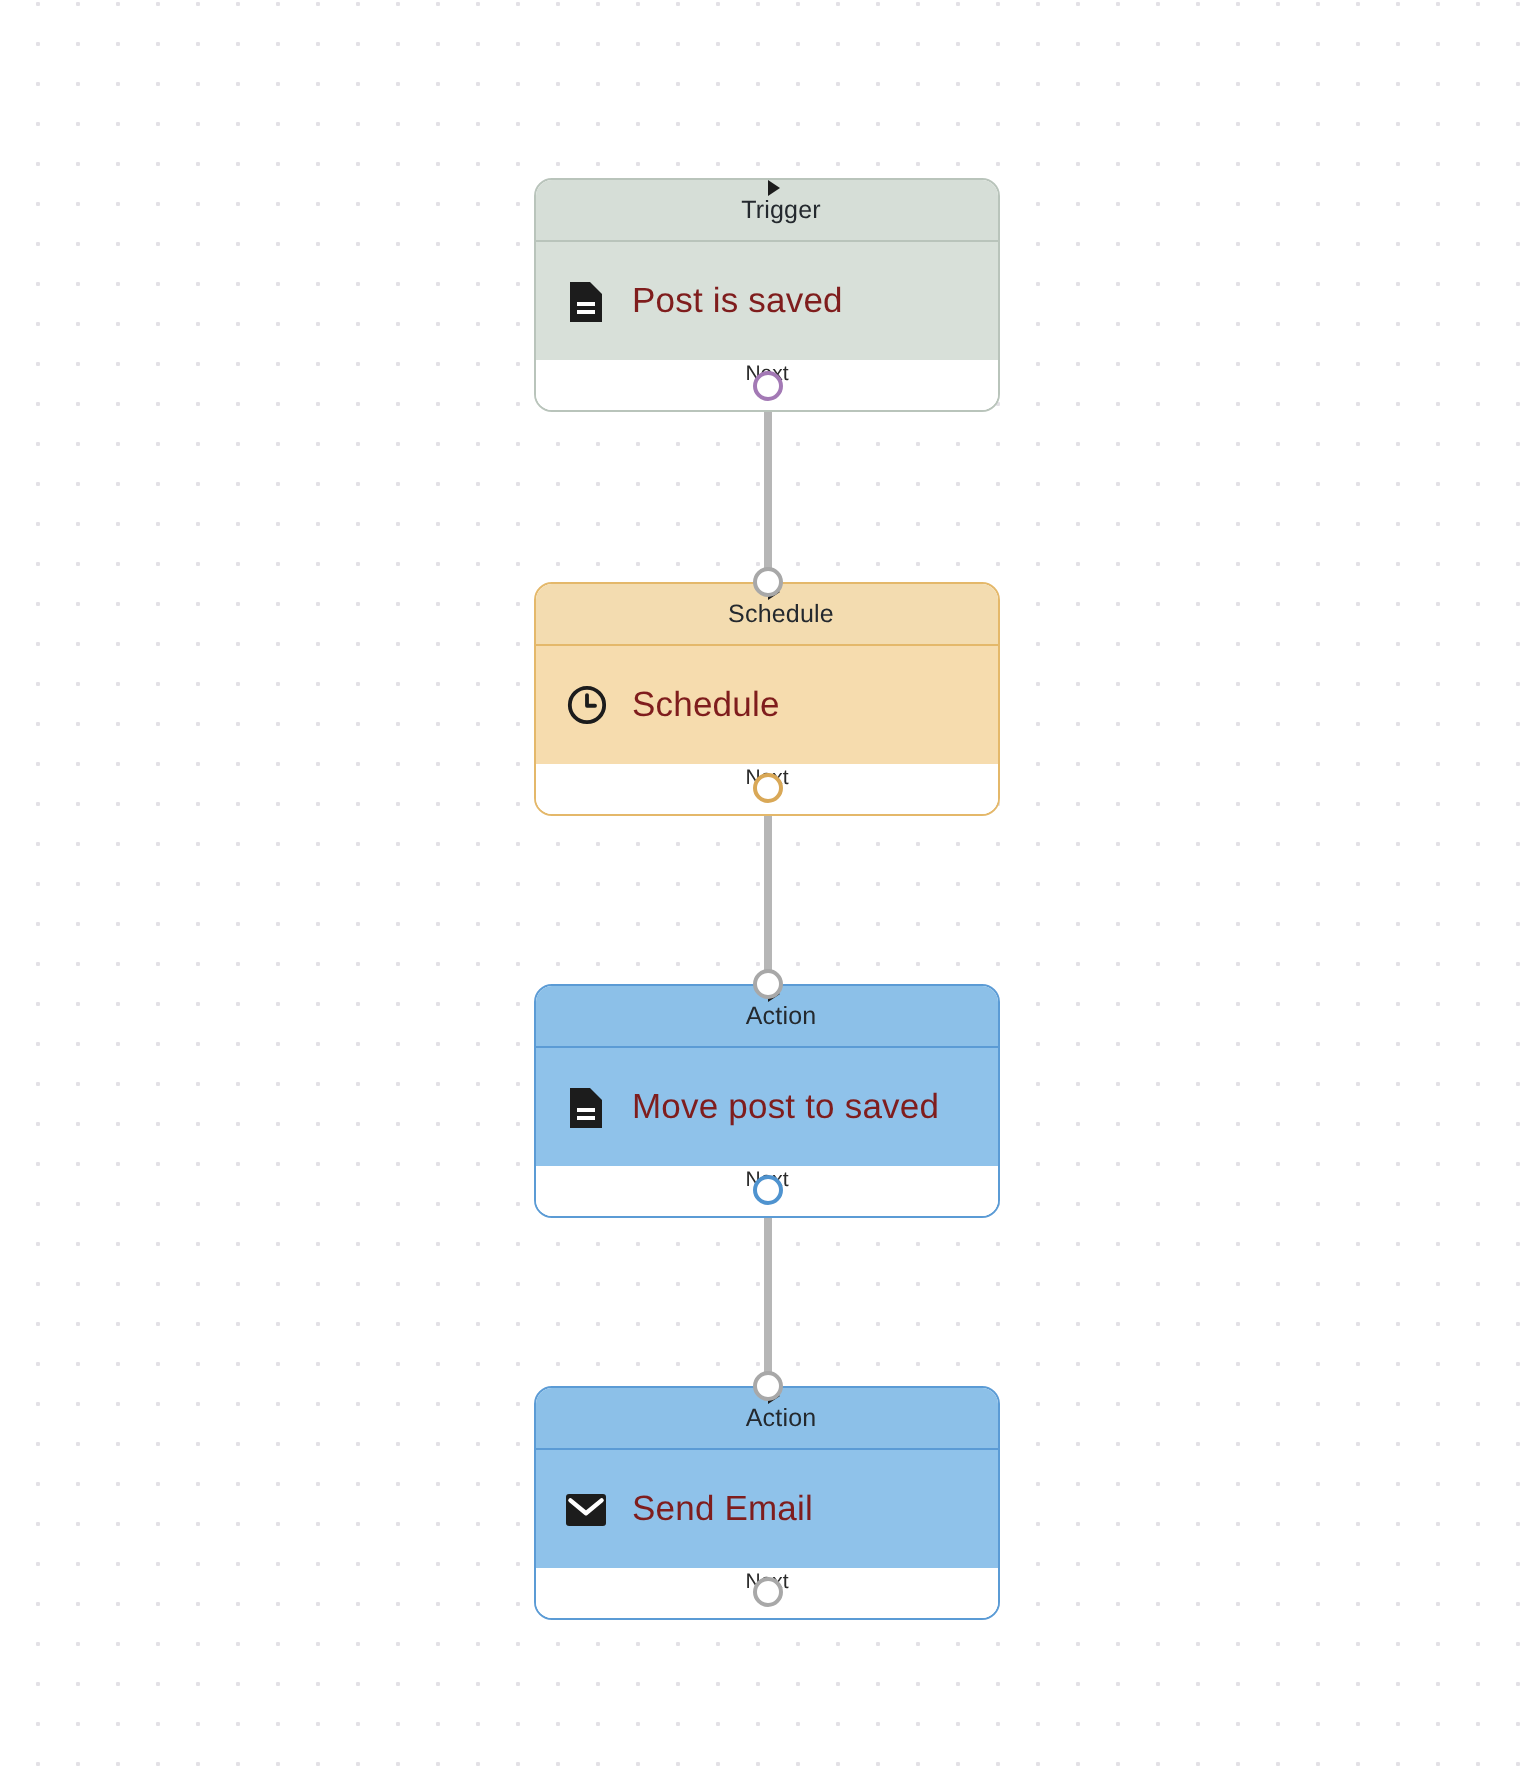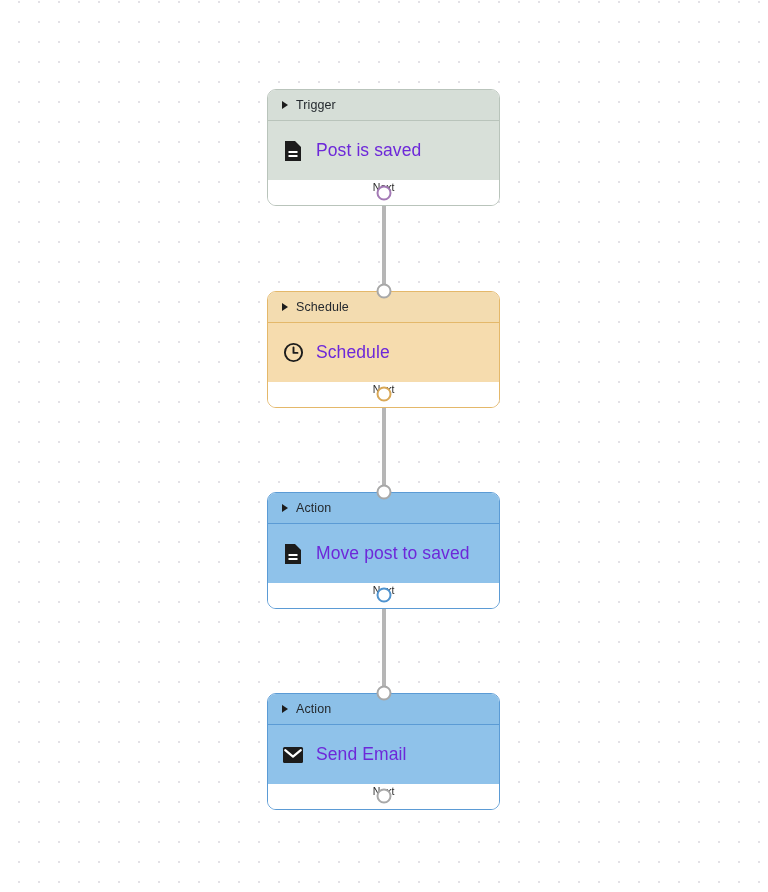--- a/index.html
+++ b/index.html
@@ -45,20 +45,21 @@
   }
   .node-header {
     height: 31px;
     display: flex;
     align-items: center;
     padding-left: 14px;
     box-sizing: border-box;
     font-size: 12.5px;
     color: #24292e;
     letter-spacing: .1px;
+    flex-direction: column;
   }
   .caret {
     width: 0;
     height: 0;
     border-left: 6px solid #1c1c1c;
     border-top: 4.5px solid transparent;
     border-bottom: 4.5px solid transparent;
     margin-right: 8px;
     flex: none;
   }
@@ -73,21 +74,21 @@
     width: 22px;
     height: 22px;
     flex: none;
     margin-right: 12px;
     display: flex;
     align-items: center;
     justify-content: center;
   }
   .node-title {
     font-size: 17.5px;
-    color: #6d28d9;
+    color: #7f1d1d;
     letter-spacing: .1px;
     white-space: nowrap;
   }
   .node-footer {
     height: 25px;
     background: #ffffff;
     display: flex;
     align-items: flex-start;
     justify-content: center;
     font-size: 10.5px;

